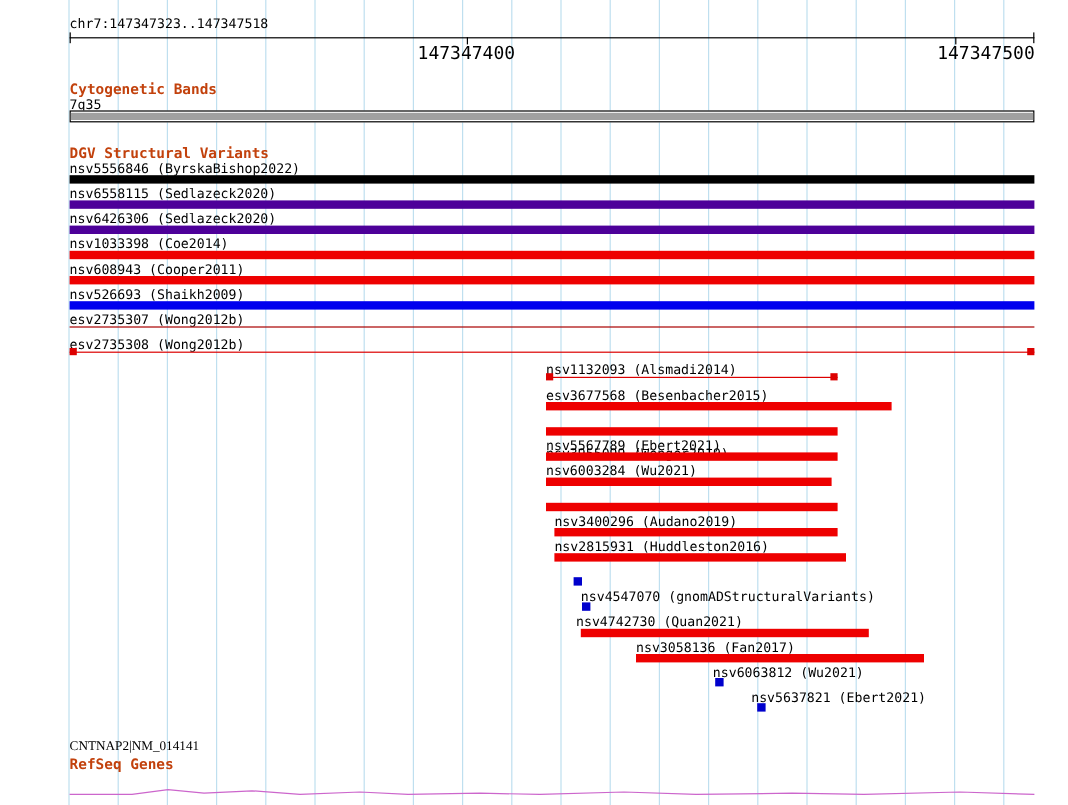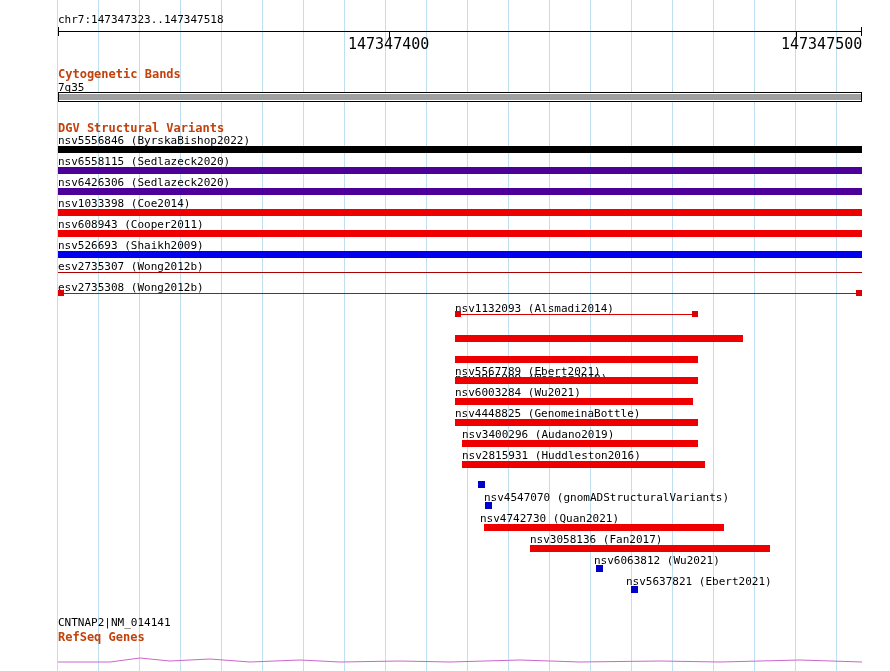--- a/index.html
+++ b/index.html
@@ -100,32 +100,32 @@
   <div class="abs lbl" style="left:58px;top:281px;">esv2735308 (Wong2012b)</div>
   <div class="thinline" style="left:58px;top:293px;width:804px;background:#dd0000;"></div>
   <div class="sq" style="left:58px;top:290px;width:6px;height:6px;background:#dd0000;"></div>
   <div class="sq" style="left:856px;top:290px;width:6px;height:6px;background:#dd0000;"></div>
 
   <div class="abs lbl" style="left:455px;top:302px;">nsv1132093 (Alsmadi2014)</div>
   <div class="thinline" style="left:455px;top:314px;width:243px;background:#dd0000;"></div>
   <div class="sq" style="left:455px;top:311px;width:6px;height:6px;background:#dd0000;"></div>
   <div class="sq" style="left:692px;top:311px;width:6px;height:6px;background:#dd0000;"></div>
 
+  <div class="abs lbl" style="left:455px;top:323px;">esv3677568 (Besenbacher2015)</div>
   <div class="bar" style="left:455px;top:335px;width:288px;height:7px;background:#ee0000;"></div>
 
   <div class="abs lbl" style="left:455px;top:344px;margin-top:28px;">nsv3955099 (Wenger2019)</div>
   <div class="bar" style="left:455px;top:356px;width:243px;height:7px;background:#ee0000;"></div>
 
   <div class="abs lbl" style="left:455px;top:365px;">nsv5567789 (Ebert2021)</div>
   <div class="bar" style="left:455px;top:377px;width:243px;height:7px;background:#ee0000;"></div>
 
   <div class="abs lbl" style="left:455px;top:386px;">nsv6003284 (Wu2021)</div>
   <div class="bar" style="left:455px;top:398px;width:238px;height:7px;background:#ee0000;"></div>
 
-  <div class="abs lbl" style="left:455px;top:407px;">nsv4448825 (GenomeinaBottle)</div>
   <div class="bar" style="left:455px;top:419px;width:243px;height:7px;background:#ee0000;"></div>
 
   <div class="abs lbl" style="left:462px;top:428px;">nsv3400296 (Audano2019)</div>
   <div class="bar" style="left:462px;top:440px;width:236px;height:7px;background:#ee0000;"></div>
 
   <div class="abs lbl" style="left:462px;top:449px;">nsv2815931 (Huddleston2016)</div>
   <div class="bar" style="left:462px;top:461px;width:243px;height:7px;background:#ee0000;"></div>
 
   <div class="sq" style="left:478px;top:481px;width:7px;height:7px;background:#0000cc;"></div>
 
@@ -138,19 +138,19 @@
   <div class="abs lbl" style="left:530px;top:533px;">nsv3058136 (Fan2017)</div>
   <div class="bar" style="left:530px;top:545px;width:240px;height:7px;background:#ee0000;"></div>
 
   <div class="abs lbl" style="left:594px;top:554px;">nsv6063812 (Wu2021)</div>
   <div class="sq" style="left:596px;top:565px;width:7px;height:7px;background:#0000cc;"></div>
 
   <div class="abs lbl" style="left:626px;top:575px;">nsv5637821 (Ebert2021)</div>
   <div class="sq" style="left:631px;top:586px;width:7px;height:7px;background:#0000cc;"></div>
 
   <div class="abs section-title" style="left:58px;top:630px;">RefSeq Genes</div>
-  <div class="abs lbl" style="left:58px;top:616px;">CNTNAP2|NM_014141</div>
+  <div class="abs lbl" style="left:58px;top:616px;font-family:Liberation Serif, serif;">CNTNAP2|NM_014141</div>
 
   <svg class="abs" style="left:0px;top:648px;width:890px;height:23px;" viewBox="0 0 890 23">
     <polyline points="58,14 110,14 140,10 170,13 210,11 250,14 300,12 340,14 400,13 450,14 520,12 580,14 660,13 720,14 800,12 862,14" fill="none" stroke="#cc66cc" stroke-width="1"></polyline>
   </svg>
 
 </div>
 
 </body></html>

